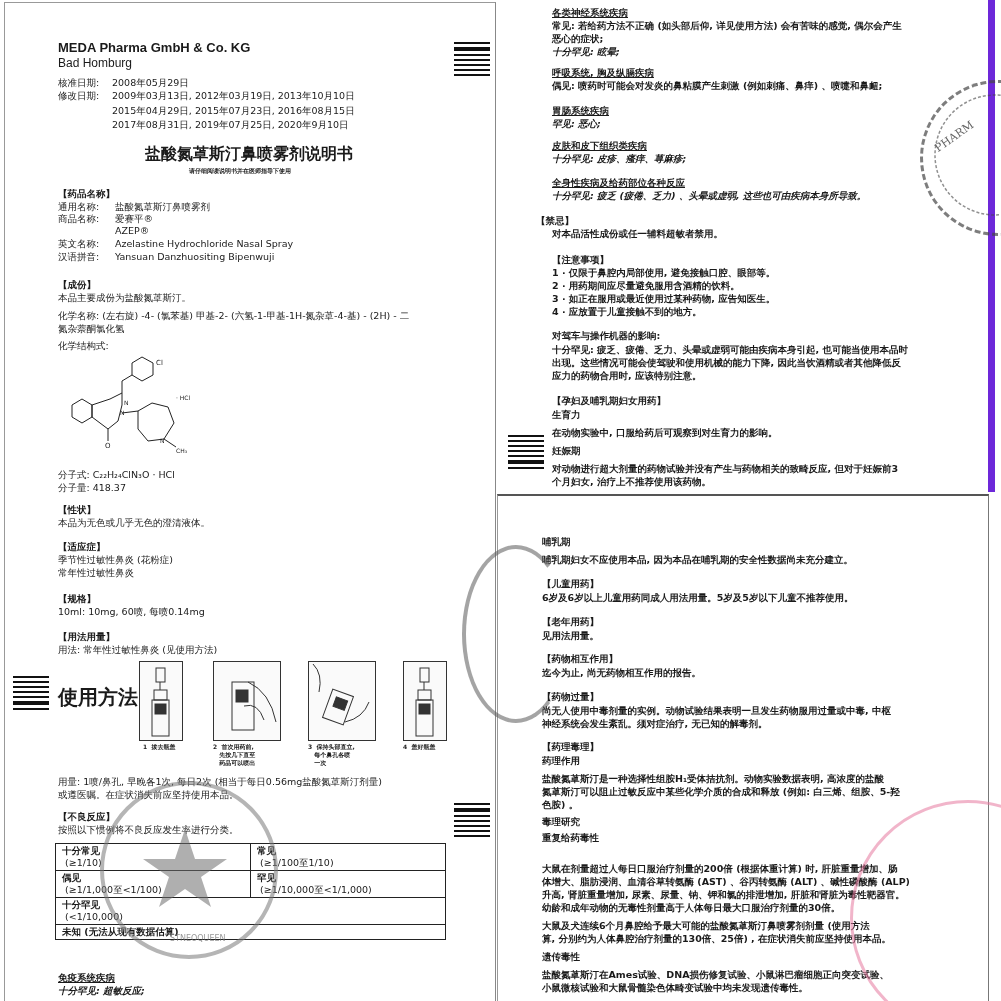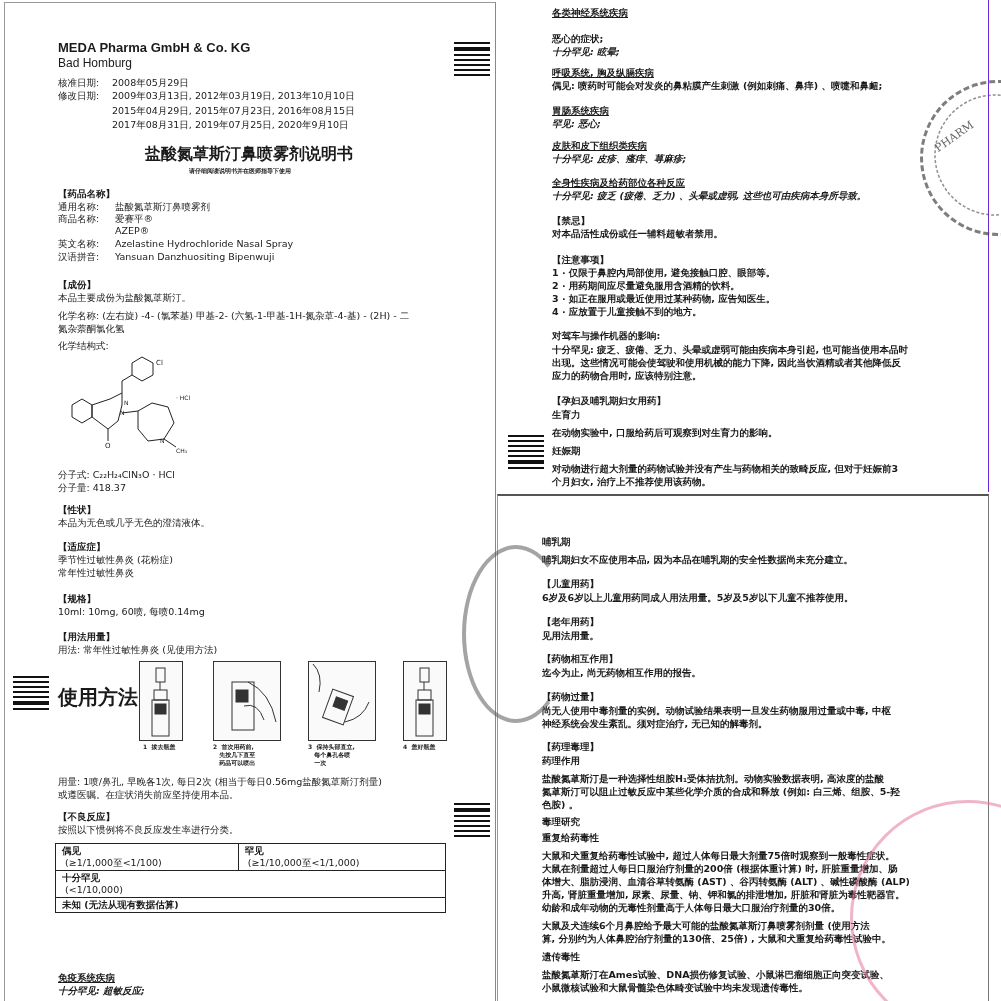--- a/index.html
+++ b/index.html
@@ -1,20 +1,20 @@
 <!DOCTYPE html>
 <html><head>
 <meta charset="utf-8">
 <style>
   html, body { margin:0; padding:0; }
   body { width:1001px; height:1001px; background:#fff; position:relative; overflow:hidden;
          font-family:"DejaVu Sans", sans-serif; color:#1a1a1a; }
   .page { position:absolute; background:#fff; }
   .page-left { left:4px; top:2px; width:490px; height:1000px; border-left:1px solid #999; border-top:1px solid #999; border-right:1px solid #888; }
-  .page-right-top { left:500px; top:0; width:488px; height:492px; border-right:1px solid #6d28d9; }
+  .page-right-top { left:500px; top:0; width:488px; height:492px; border-right:7px solid #6d28d9; }
   .page-right-bottom { left:497px; top:494px; width:490px; height:507px; border-left:1px solid #999; border-top:2px solid #555; border-right:1px solid #777; }
   .t { position:absolute; white-space:nowrap; font-size:9.5px; line-height:12px; }
   .b { font-weight:bold; }
   .it { font-style:italic; }
   .u { text-decoration:underline; }
   .company { font-size:13px; font-weight:bold; line-height:15px; font-family:"Liberation Sans", sans-serif; }
   .city { font-size:12px; line-height:14px; font-family:"Liberation Sans", sans-serif; }
   .doc-title { font-size:16px; font-weight:bold; line-height:18px; }
   .subtitle { font-size:6px; font-weight:bold; line-height:8px; }
   .usage-title { font-size:20px; font-weight:bold; }
@@ -190,56 +190,67 @@
       <span></span>
       <span></span>
       <span></span>
   </div>
 
   <div class="t b" style="left:53px;top:808px">【不良反应】</div>
   <div class="t" style="left:53px;top:821px">按照以下惯例将不良反应发生率进行分类。</div>
 
   <table class="ae" style="left:50px;top:840px;width:391px">
     <tbody>
+        <tr>
+      <td style="width:50%"><b>十分常见</b><br>&nbsp;<span>(≥1/10)</span></td>
+      <td><b>常见</b><br>&nbsp;<span>(≥1/100至1/10)</span></td>
+    </tr>
     <tr>
       <td><b>偶见</b><br>&nbsp;<span>(≥1/1,000至&lt;1/100)</span></td>
       <td><b>罕见</b><br>&nbsp;<span>(≥1/10,000至&lt;1/1,000)</span></td>
     </tr>
     <tr>
       <td colspan="2"><b>十分罕见</b><br>&nbsp;<span>(&lt;1/10,000)</span></td>
     </tr>
     <tr>
       <td colspan="2"><b>未知 (无法从现有数据估算)</b></td>
     </tr>
   </tbody>
     </table>
 
   <div class="t b u" style="left:53px;top:969px">免疫系统疾病</div>
   <div class="t it b" style="left:53px;top:982px">十分罕见: 超敏反应;</div>
 
+  <div class="stamp" style="left:95px;top:778px;width:170px;height:170px;border:4px solid rgba(120,120,120,0.55);">
+    <svg width="170" height="170" style="position:absolute;left:-4px;top:-4px">
+      <polygon points="85,48 95,78 127,78 101,96 111,126 85,108 59,126 69,96 43,78 75,78" fill="rgba(110,110,110,0.55)"></polygon>
+      <text x="70" y="160" font-size="8" fill="rgba(110,110,110,0.7)">STNEOQUEEN</text>
+    </svg>
+  </div>
 </div>
 
 <div class="page page-right-top">
   <div class="t b u" style="left:52px;top:7px">各类神经系统疾病</div>
+  <div class="t b" style="left:52px;top:20px">常见: 若给药方法不正确 (如头部后仰, 详见使用方法) 会有苦味的感觉, 偶尔会产生</div>
   <div class="t b" style="left:52px;top:33px">恶心的症状;</div>
   <div class="t b it" style="left:52px;top:46px">十分罕见: 眩晕;</div>
 
   <div class="t b u" style="left:52px;top:67px">呼吸系统, 胸及纵膈疾病</div>
   <div class="t b" style="left:52px;top:80px">偶见: 喷药时可能会对发炎的鼻粘膜产生刺激 (例如刺痛、鼻痒) 、喷嚏和鼻衄;</div>
 
   <div class="t b u" style="left:52px;top:105px">胃肠系统疾病</div>
   <div class="t b it" style="left:52px;top:118px">罕见: 恶心;</div>
 
   <div class="t b u" style="left:52px;top:140px">皮肤和皮下组织类疾病</div>
   <div class="t b it" style="left:52px;top:153px">十分罕见: 皮疹、瘙痒、荨麻疹;</div>
 
   <div class="t b u" style="left:52px;top:177px">全身性疾病及给药部位各种反应</div>
   <div class="t b it" style="left:52px;top:190px">十分罕见: 疲乏 (疲倦、乏力) 、头晕或虚弱, 这些也可由疾病本身所导致。</div>
 
-  <div class="t b" style="left:52px;top:215px">【禁忌】</div>
+  <div class="t b" style="left:36px;top:215px">【禁忌】</div>
   <div class="t b" style="left:52px;top:228px">对本品活性成份或任一辅料超敏者禁用。</div>
 
   <div class="t b" style="left:52px;top:254px">【注意事项】</div>
   <div class="t b" style="left:52px;top:267px">1 · 仅限于鼻腔内局部使用, 避免接触口腔、眼部等。</div>
   <div class="t b" style="left:52px;top:280px">2 · 用药期间应尽量避免服用含酒精的饮料。</div>
   <div class="t b" style="left:52px;top:293px">3 · 如正在服用或最近使用过某种药物, 应告知医生。</div>
   <div class="t b" style="left:52px;top:306px">4 · 应放置于儿童接触不到的地方。</div>
 
   <div class="t b" style="left:52px;top:330px">对驾车与操作机器的影响:</div>
   <div class="t b" style="left:52px;top:344px">十分罕见: 疲乏、疲倦、乏力、头晕或虚弱可能由疾病本身引起, 也可能当使用本品时</div>
@@ -289,28 +300,27 @@
   <div class="t b" style="left:44px;top:222px">神经系统会发生紊乱。须对症治疗, 无已知的解毒剂。</div>
 
   <div class="t b" style="left:44px;top:245px">【药理毒理】</div>
   <div class="t b" style="left:44px;top:259px">药理作用</div>
   <div class="t b" style="left:44px;top:277px">盐酸氮䓬斯汀是一种选择性组胺H₁受体拮抗剂。动物实验数据表明, 高浓度的盐酸</div>
   <div class="t b" style="left:44px;top:290px">氮䓬斯汀可以阻止过敏反应中某些化学介质的合成和释放 (例如: 白三烯、组胺、5-羟</div>
   <div class="t b" style="left:44px;top:303px">色胺) 。</div>
 
   <div class="t b" style="left:44px;top:320px">毒理研究</div>
   <div class="t b" style="left:44px;top:336px">重复给药毒性</div>
-  <div class="t b" style="left:44px;top:354px">大鼠和犬重复给药毒性试验中, 超过人体每日最大剂量75倍时观察到一般毒性症状。</div>
   <div class="t b" style="left:44px;top:367px">大鼠在剂量超过人每日口服治疗剂量的200倍 (根据体重计算) 时, 肝脏重量增加、肠</div>
   <div class="t b" style="left:44px;top:393px">升高, 肾脏重量增加, 尿素、尿量、钠、钾和氯的排泄增加, 肝脏和肾脏为毒性靶器官。</div>
   <div class="t b" style="left:44px;top:380px">体增大、脂肪浸润、血清谷草转氨酶 (AST) 、谷丙转氨酶 (ALT) 、碱性磷酸酶 (ALP)</div>
   <div class="t b" style="left:44px;top:406px">幼龄和成年动物的无毒性剂量高于人体每日最大口服治疗剂量的30倍。</div>
 
   <div class="t b" style="left:44px;top:424px">大鼠及犬连续6个月鼻腔给予最大可能的盐酸氮䓬斯汀鼻喷雾剂剂量 (使用方法</div>
-  <div class="t b" style="left:44px;top:437px">算, 分别约为人体鼻腔治疗剂量的130倍、25倍) , 大鼠和犬重复给药毒性试验中。</div>
+  <div class="t b" style="left:44px;top:437px">算, 分别约为人体鼻腔治疗剂量的130倍、25倍) , 在症状消失前应坚持使用本品。</div>
 
   <div class="t b" style="left:44px;top:455px">遗传毒性</div>
   <div class="t b" style="left:44px;top:473px">盐酸氮䓬斯汀在Ames试验、DNA损伤修复试验、小鼠淋巴瘤细胞正向突变试验、</div>
   <div class="t b" style="left:44px;top:486px">小鼠微核试验和大鼠骨髓染色体畸变试验中均未发现遗传毒性。</div>
 </div>
 
 <div class="stamp" style="left:850px;top:800px;width:230px;height:230px;border:3px solid rgba(229,121,159,0.55);"></div>
 
 <div class="stamp" style="left:462px;top:545px;width:100px;height:170px;border:4px solid rgba(90,90,90,0.55);border-right-color:transparent;"></div>
 

